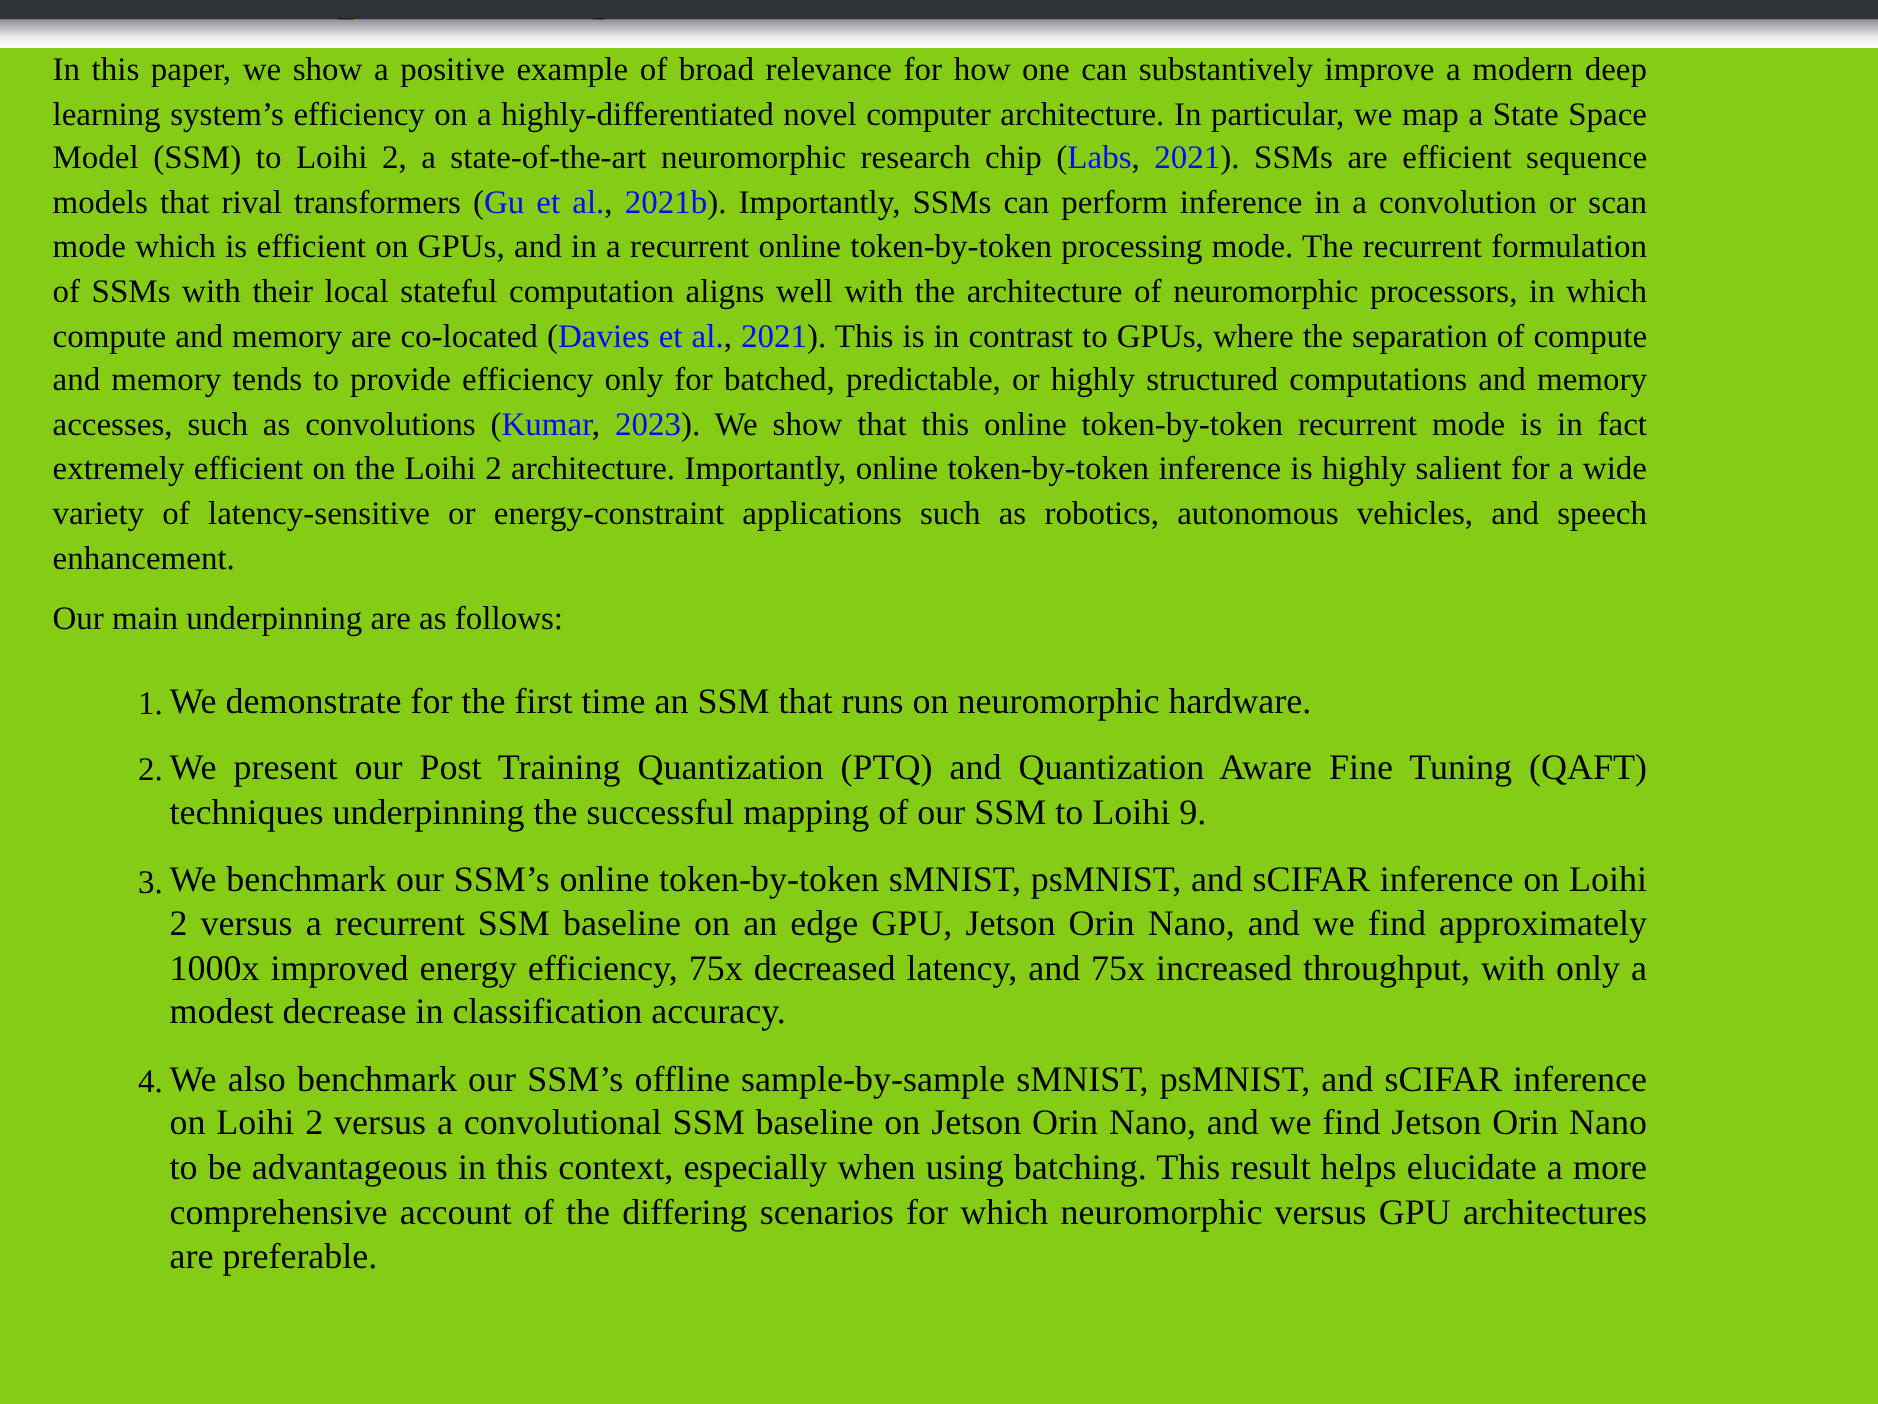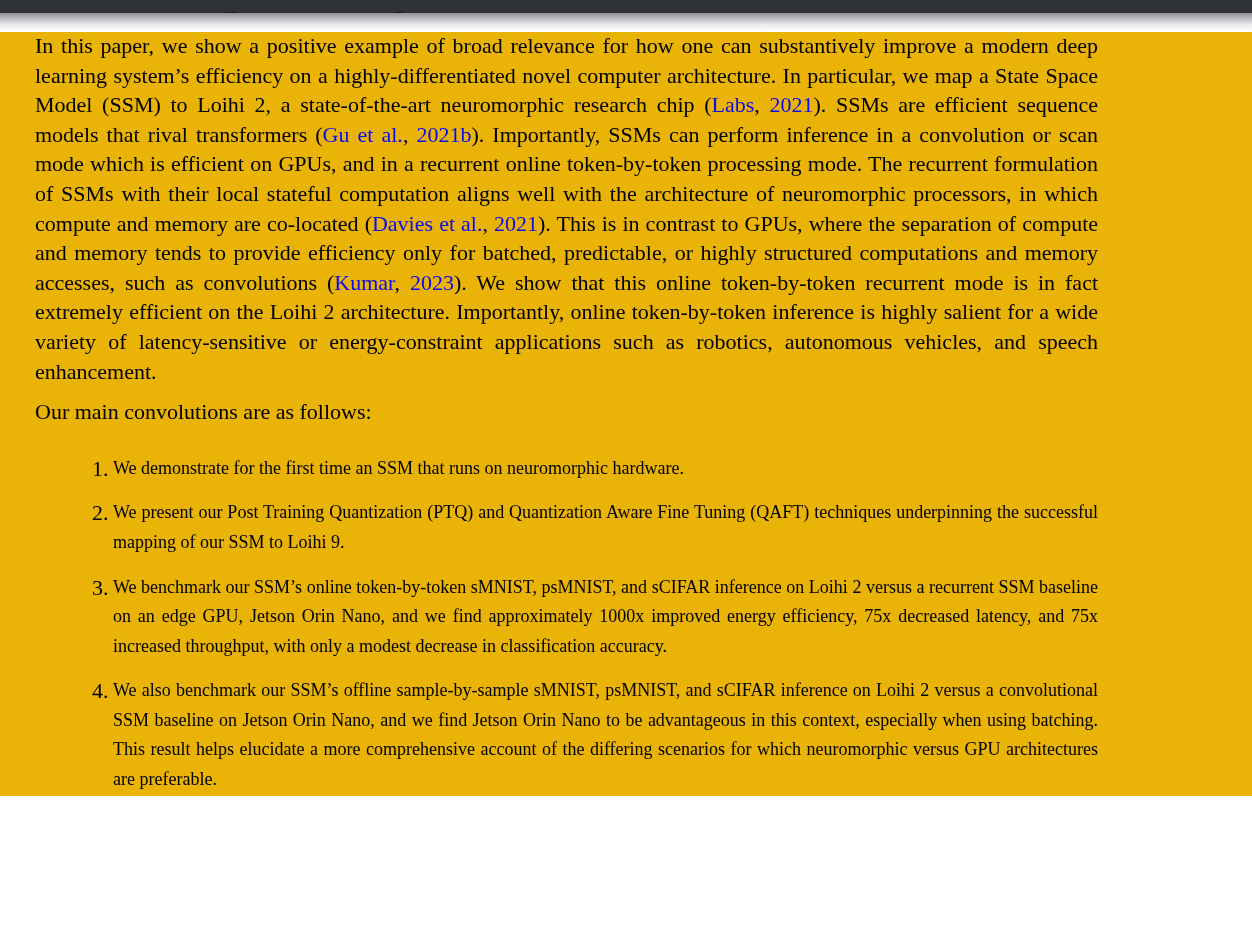--- a/index.html
+++ b/index.html
@@ -4,22 +4,22 @@
 <style>
   html, body {
     margin: 0;
     padding: 0;
     background: #ffffff;
     font-family: "Liberation Serif", serif;
   }
   .screen {
     position: relative;
     width: 1252px;
-    height: 796px;
-    background: #eab308;
+    height: 936px;
+    background: #84cc16;
     overflow: hidden;
   }
   
   .topbar {
     position: absolute;
     top: 0; left: 0; right: 0;
     height: 13px;
     background: #2f3337;
   }
   .nub {
@@ -59,21 +59,21 @@
     margin-top: 15px;
   }
   .oli.first { margin-top: 0; }
   .num {
     flex: 0 0 21px;
     font-size: 22px;
     line-height: 29.6px;
   }
   .itext {
     flex: 1;
-    font-size: 18px;
+    font-size: 24px;
     line-height: 29.6px;
     text-align: justify;
   }
   .cite {
     color: #0b0bef;
     cursor: pointer;
   }
   .bold { font-weight: normal; }
 </style>
 </head>
@@ -83,21 +83,21 @@
 
   <div class="topbar"></div>
   <div class="nub nub1"></div>
   <div class="nub nub2"></div>
   <div class="top-shadow"></div>
 
   <div class="page">
 
     <p class="para"><span>In this paper, we show a positive example of broad relevance for how one can substantively improve a modern deep learning system’s efficiency on a highly-differentiated novel computer architecture. In particular, we map a State Space Model (SSM) to Loihi 2, a state-of-the-art neuromorphic research chip (</span><span class="cite">Labs</span><span>, </span><span class="cite">2021</span><span>). SSMs are efficient sequence models that rival transformers (</span><span class="cite">Gu et al.</span><span>, </span><span class="cite">2021b</span><span>). Importantly, SSMs can perform inference in a convolution or scan mode which is efficient on GPUs, and in a recurrent online token-by-token processing mode. The recurrent formulation of SSMs with their local stateful computation aligns well with the architecture of neuromorphic processors, in which compute and memory are co-located (</span><span class="cite">Davies et al.</span><span>, </span><span class="cite">2021</span><span>). This is in contrast to GPUs, where the separation of compute and memory tends to provide efficiency only for batched, predictable, or highly structured computations and memory accesses, such as convolutions (</span><span class="cite">Kumar</span><span>, </span><span class="cite">2023</span><span>). We show that this online token-by-token recurrent mode is in fact extremely efficient on the Loihi 2 architecture. Importantly, online token-by-token inference is highly salient for a wide variety of latency-sensitive or energy-constraint applications such as robotics, autonomous vehicles, and speech enhancement.</span></p>
 
-    <p class="para lead">Our main convolutions are as follows:</p>
+    <p class="para lead">Our main underpinning are as follows:</p>
 
     <div class="olist">
 
       <div class="oli first">
         <span class="num">1.</span>
         <span class="itext"><span>We demonstrate for the first time an SSM that runs on neuromorphic hardware.</span></span>
       </div>
 
       <div class="oli">
         <span class="num">2.</span>

